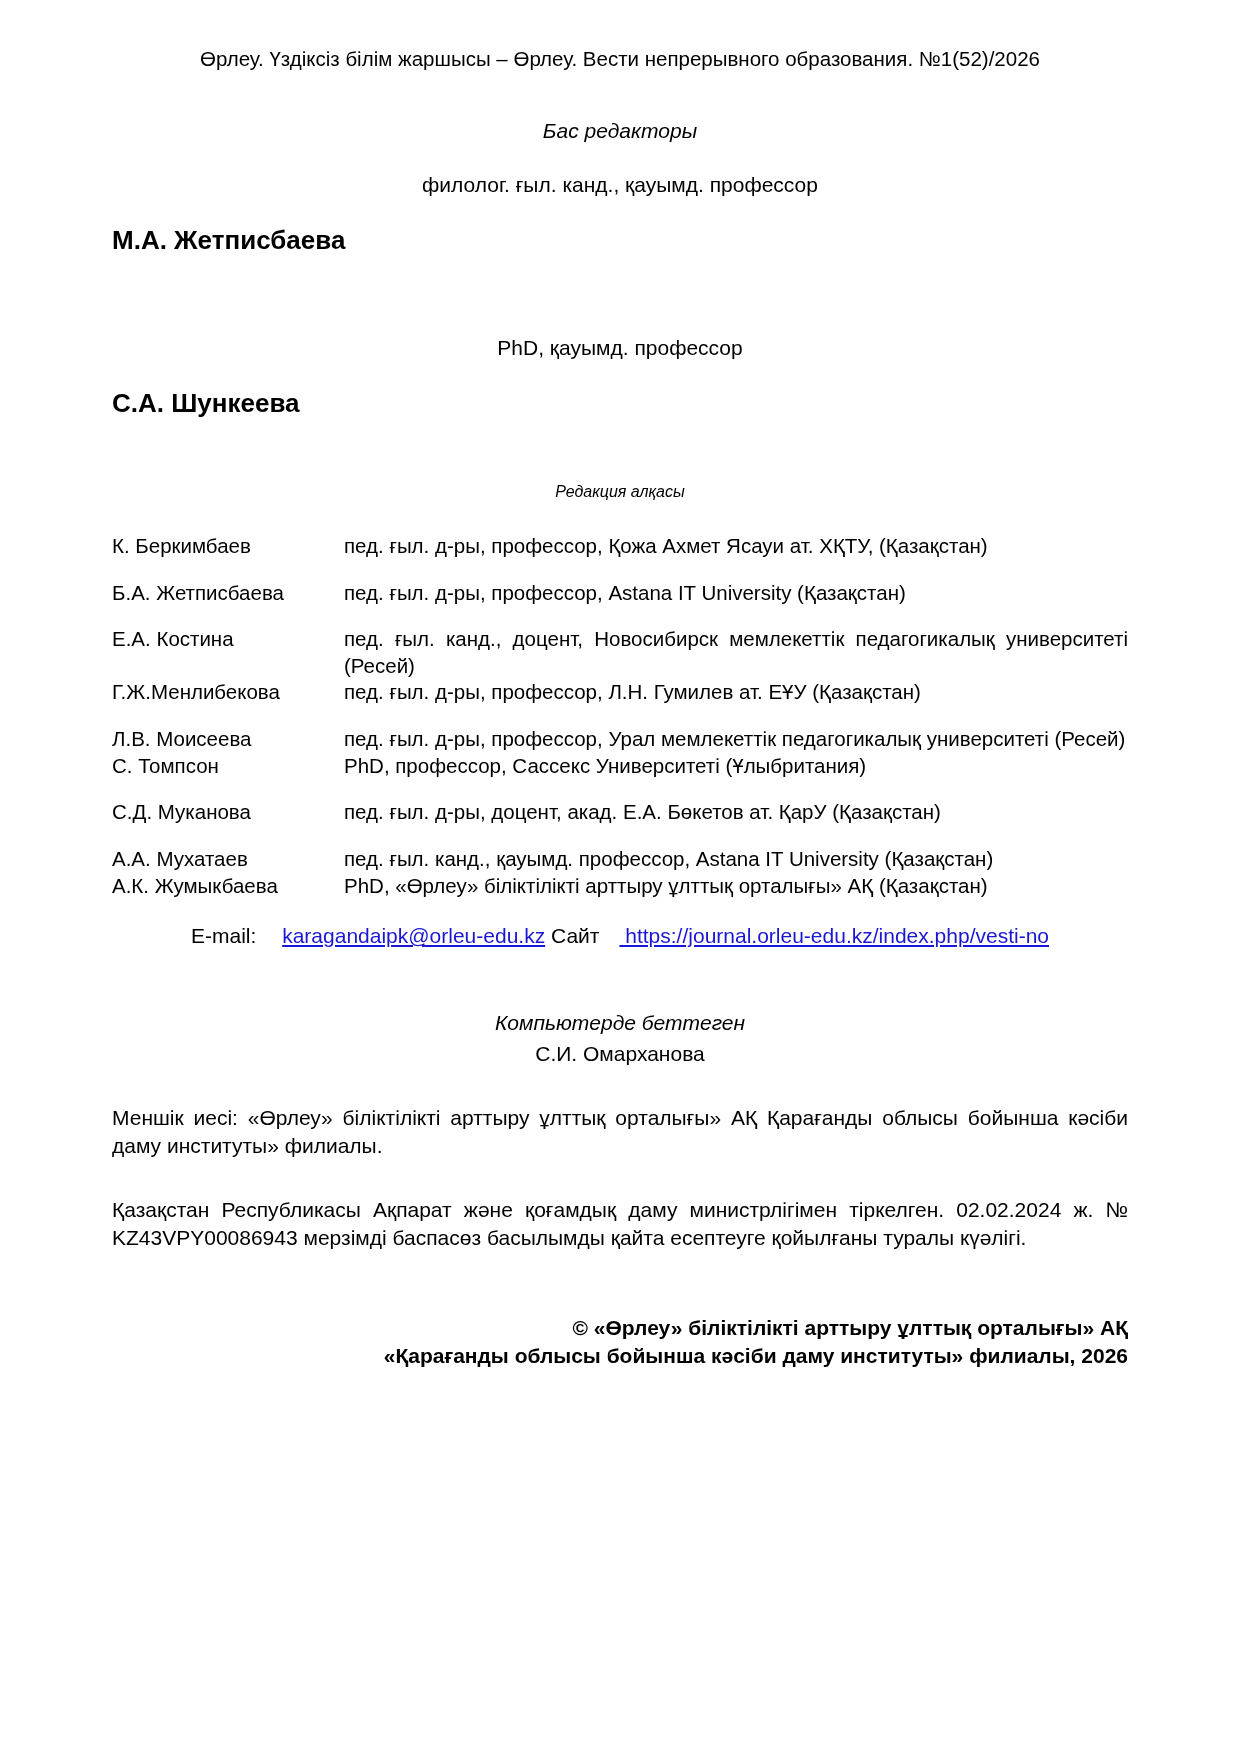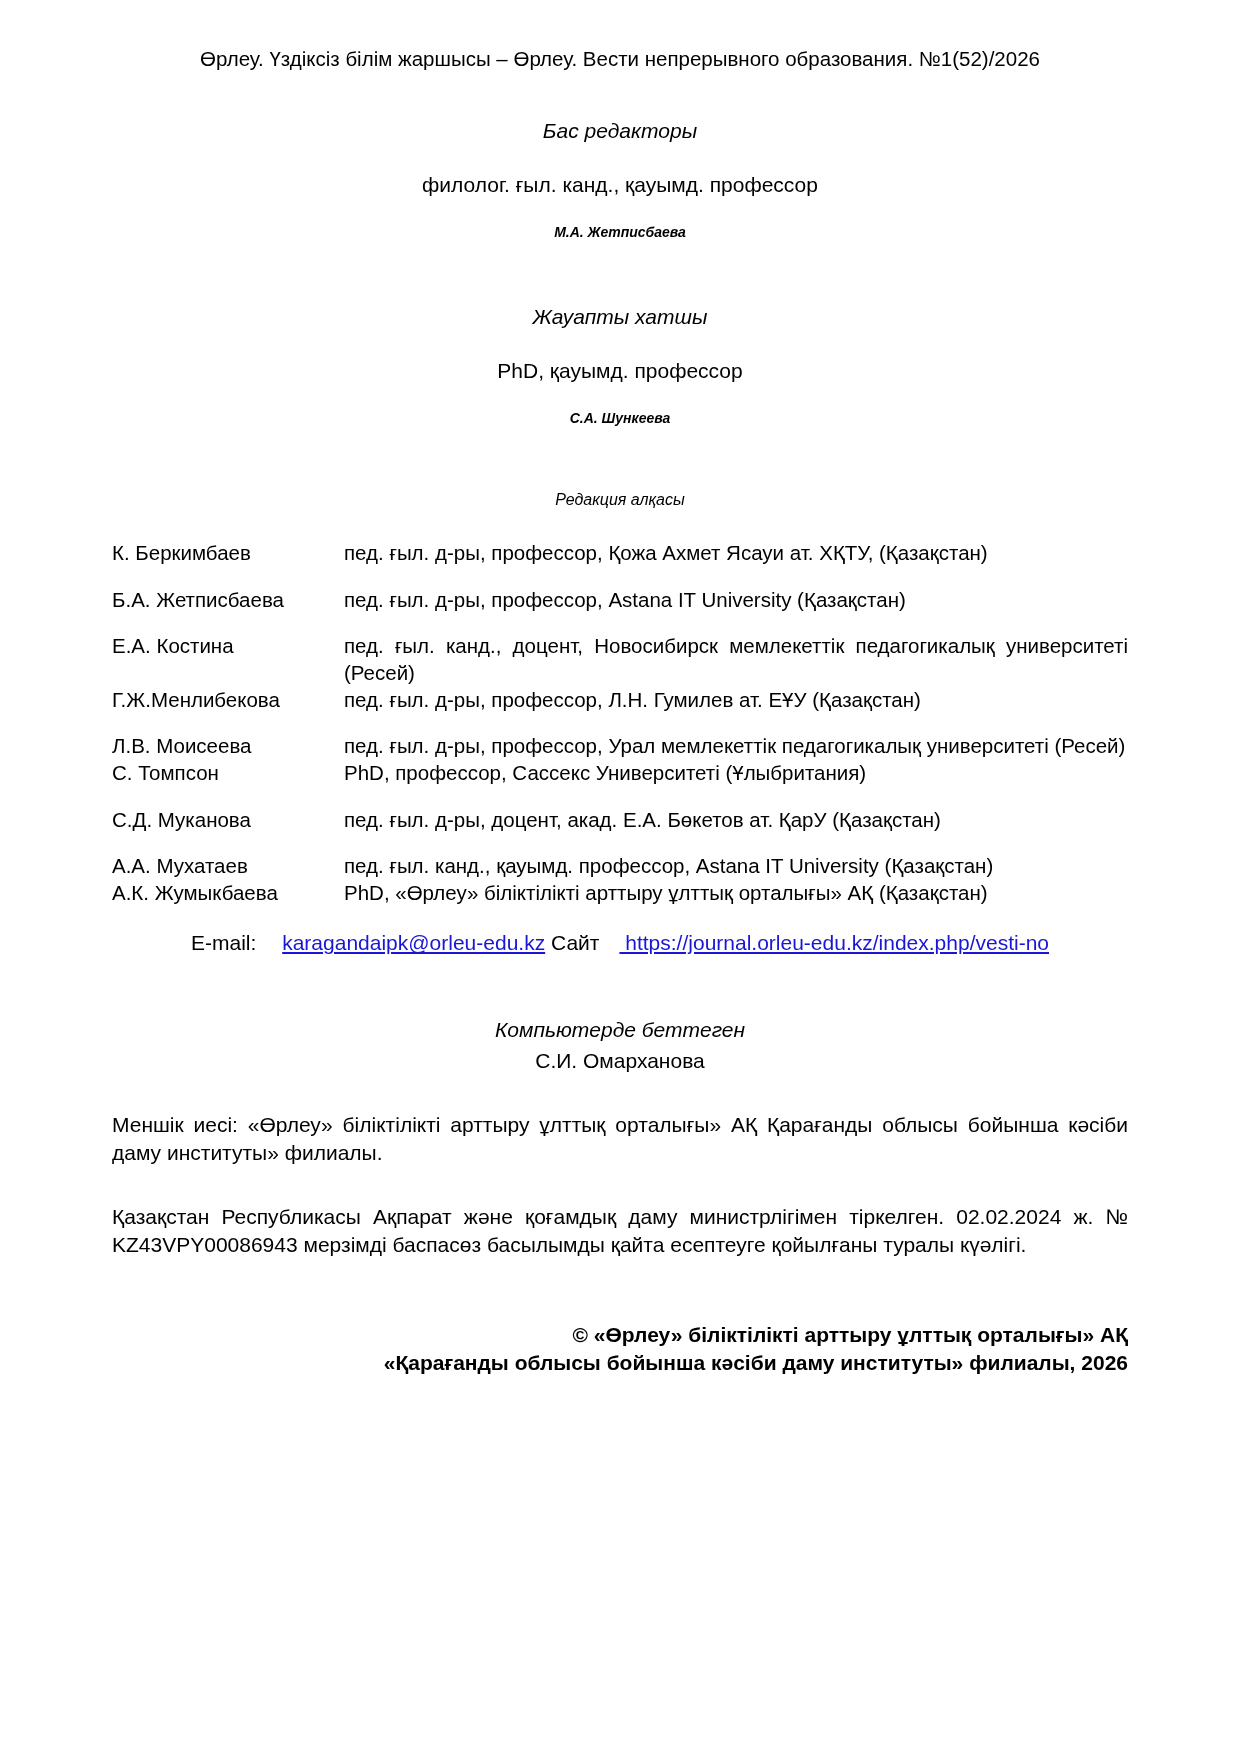--- a/index.html
+++ b/index.html
@@ -37,25 +37,24 @@
     font-style: italic;
     font-size: 21px;
     margin: 0 0 27px 0;
   }
   .role-degree {
     text-align: center;
     font-size: 21px;
     margin: 16px 0 25px 0;
   }
   .role-name {
-    text-align: center;
-    font-size: 14px;
+    text-align: left;
+    font-size: 26px;
     font-weight: bold;
     margin: 0 0 0 0;
-    font-style: italic;
   }
 
   .gap-lg { height: 62px; }
   .gap-xs { height: 16px; }
 
   .board-title {
     text-align: center;
     font-style: italic;
     font-size: 16px;
     margin: 0 0 30px 0;
@@ -151,21 +150,20 @@
 
   <div>
     <div class="role-title">Бас редакторы</div>
     <div class="role-degree">филолог. ғыл. канд., қауымд. профессор</div>
     <div class="role-name">М.А. Жетписбаева</div>
   </div>
 
   <div class="gap-lg"></div>
 
   <div>
-    <div class="role-title">Жауапты хатшы</div>
     <div class="role-degree">PhD, қауымд. профессор</div>
     <div class="role-name">С.А. Шункеева</div>
   </div>
 
   <div class="gap-lg"></div>
 
   <div class="board-title">Редакция алқасы</div>
 
   <table class="board">
     <tbody>

